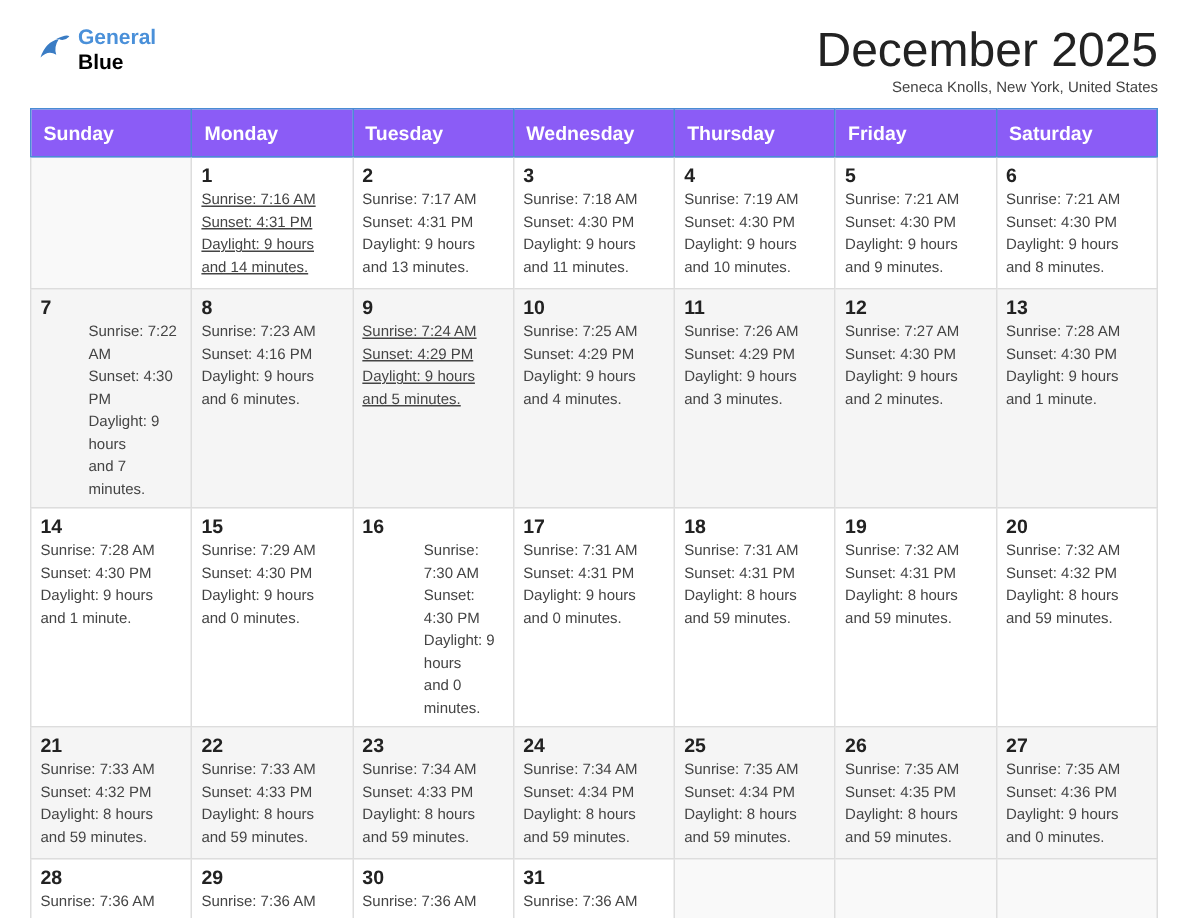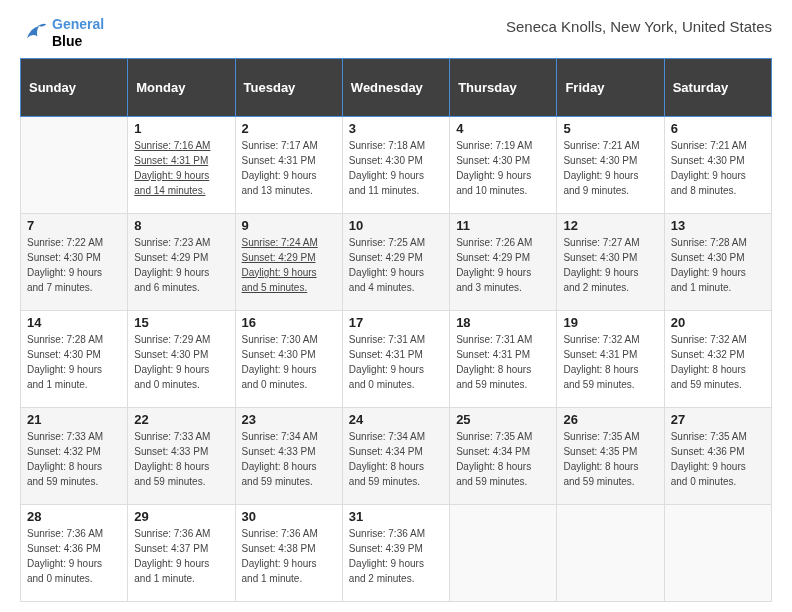--- a/index.html
+++ b/index.html
@@ -44,36 +44,36 @@
     .title-block {
       text-align: right;
     }
     .month-title {
       font-size: 32px;
       font-weight: normal;
       color: #222;
       line-height: 1.1;
     }
     .location-title {
-      font-size: 15px;
+      font-size: 10px;
       color: #444;
       margin-top: 2px;
     }
     .calendar {
       flex: 1;
       border: 1px solid #ccc;
       border-collapse: collapse;
       width: 100%;
       table-layout: fixed;
     }
     .calendar th {
-      background: #404040;
+      background: #8b5cf6;
       color: #fff;
       text-align: left;
-      padding: 21px 8px;
+      padding: 8px 8px;
       font-size: 13px;
       font-weight: bold;
       border: 1px solid #4a8cd4;
     }
     .calendar td {
       vertical-align: top;
       padding: 4px 6px;
       border: 1px solid #ddd;
       font-size: 10.5px;
       color: #333;
@@ -107,20 +107,21 @@
       <svg class="logo-bird" viewBox="0 0 32 32" xmlns="http://www.w3.org/2000/svg">
         <path d="M8 22 Q12 10 22 8 Q18 14 20 20 Q14 16 8 22Z" fill="#3a7cc4"></path>
         <path d="M20 8 Q28 4 30 6 Q26 10 22 8Z" fill="#3a7cc4"></path>
       </svg>
       <div class="logo-text">
         <div><span>General</span></div>
         <div><span style="color:#000000">Blue</span></div>
       </div>
     </div>
     <div class="title-block">
+      <div class="month-title">December 2025</div>
       <div class="location-title">Seneca Knolls, New York, United States</div>
     </div>
   </div>
 
   <table class="calendar">
     <thead>
       <tr>
         <th>Sunday</th>
         <th>Monday</th>
         <th>Tuesday</th>
@@ -172,29 +173,29 @@
             <span class="day-num">6</span>
             <div class="day-info" style="white-space: pre-line;">Sunrise: 7:21 AM
 Sunset: 4:30 PM
 Daylight: 9 hours
 and 8 minutes.</div>
           </td>
         </tr>
         <tr class="row-shaded">
           <td>
             <span class="day-num">7</span>
-            <div class="day-info" style="white-space: pre-line;">Sunrise: 7:22 AM
+            <div class="day-info" style="white-space: pre-line; margin-left: 32px;">Sunrise: 7:22 AM
 Sunset: 4:30 PM
 Daylight: 9 hours
 and 7 minutes.</div>
           </td>
           <td>
             <span class="day-num">8</span>
             <div class="day-info" style="white-space: pre-line;">Sunrise: 7:23 AM
-Sunset: 4:29 PM
+Sunset: 4:16 PM
 Daylight: 9 hours
 and 6 minutes.</div>
           </td>
           <td>
             <span class="day-num">9</span>
             <div class="day-info" style="white-space: pre-line; text-decoration: underline;">Sunrise: 7:24 AM
 Sunset: 4:29 PM
 Daylight: 9 hours
 and 5 minutes.</div>
           </td>
@@ -237,21 +238,21 @@
           </td>
           <td>
             <span class="day-num">15</span>
             <div class="day-info" style="white-space: pre-line;">Sunrise: 7:29 AM
 Sunset: 4:30 PM
 Daylight: 9 hours
 and 0 minutes.</div>
           </td>
           <td>
             <span class="day-num">16</span>
-            <div class="day-info" style="white-space: pre-line;">Sunrise: 7:30 AM
+            <div class="day-info" style="white-space: pre-line; margin-left: 41px;">Sunrise: 7:30 AM
 Sunset: 4:30 PM
 Daylight: 9 hours
 and 0 minutes.</div>
           </td>
           <td>
             <span class="day-num">17</span>
             <div class="day-info" style="white-space: pre-line;">Sunrise: 7:31 AM
 Sunset: 4:31 PM
 Daylight: 9 hours
 and 0 minutes.</div>

